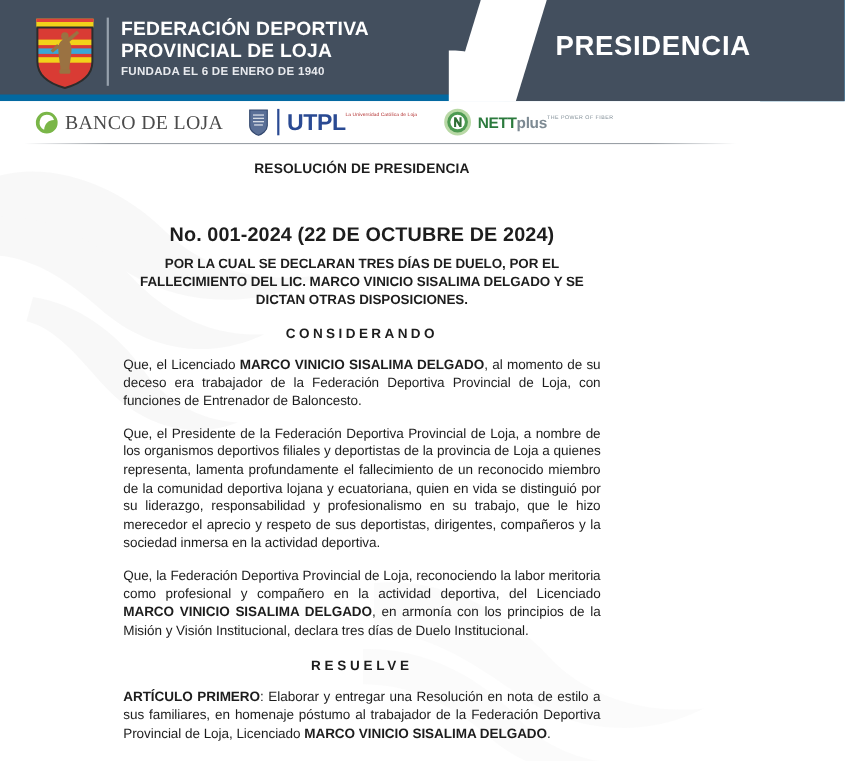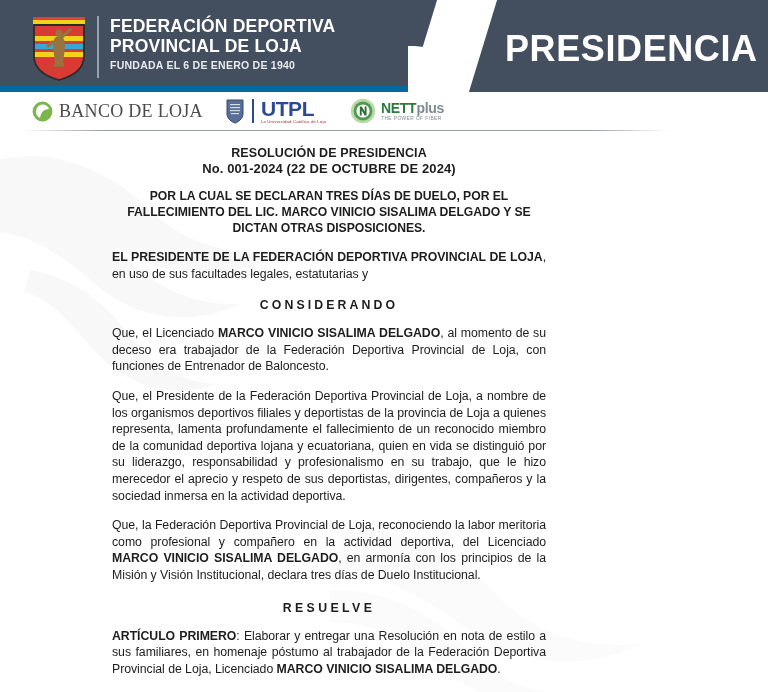--- a/index.html
+++ b/index.html
@@ -74,21 +74,21 @@
   .hdr-line3{
     font-size:10.5px;font-weight:bold;
     letter-spacing:.25px;margin-top:3px;
     white-space:nowrap;color:#e8eaee;
   }
 
   .presidencia{
     position:absolute;left:505px;top:28px;
     z-index:4;
     color:#ffffff;
-    font-size:36px;font-weight:bold;
+    font-size:25px;font-weight:bold;
     letter-spacing:.6px;
     white-space:nowrap;
   }
 
   
   .sponsors{
     position:relative;
     width:691px;height:40px;
     background:#ffffff;
   }
@@ -102,32 +102,32 @@
     width:21px;height:21px;position:relative;flex:none;
   }
   .banco-text{
     font-family:"Liberation Serif", serif;
     font-size:18px;color:#4b4b4b;letter-spacing:.3px;
     white-space:nowrap;
   }
   .sp-utpl{display:flex;align-items:center;gap:4px;margin-left:22px;}
   .utpl-crest{width:20px;height:26px;flex:none;}
   .utpl-bar{width:2px;height:24px;background:#2a4a93;flex:none;margin:0 3px;}
-  .utpl-txtwrap{display:flex;flex-direction:column;line-height:1;}
+  .utpl-txtwrap{display:flex;flex-direction:row;line-height:1;}
   .utpl-main{
     font-size:21px;font-weight:bold;color:#2a4a93;
     letter-spacing:-.4px;
   }
   .utpl-sub{
     font-size:4.4px;color:#b02a2a;letter-spacing:.1px;
     margin-top:1.5px;white-space:nowrap;
   }
   .sp-nett{display:flex;align-items:center;gap:5px;margin-left:24px;}
   .nett-mark{width:26px;height:26px;flex:none;}
-  .nett-txt{display:flex;flex-direction:column;line-height:1;}
+  .nett-txt{display:flex;flex-direction:row;line-height:1;}
   .nett-main{font-size:14px;font-weight:bold;letter-spacing:-.3px;}
   .nett-n{color:#2b7a3d;}
   .nett-p{color:#7d8a93;}
   .nett-sub{
     font-size:4.8px;color:#7d8a93;letter-spacing:.45px;
     margin-top:2px;white-space:nowrap;
   }
   .band-rule{
     position:absolute;left:22px;right:22px;top:38px;
     height:1px;
@@ -159,22 +159,22 @@
   }
   .t-center{text-align:center;}
   .t-just{text-align:justify;}
 
   .res-title{
     font-size:12.5px;font-weight:bold;
     letter-spacing:.1px;
     margin-top:13px;line-height:16px;
   }
   .res-sub{
-    font-size:13px;font-weight:bold;
-    letter-spacing:.1px;line-height:16px;
+    font-size:18px;font-weight:bold;
+    letter-spacing:.1px;line-height:16px;margin-top:44px;
   }
   .res-purpose{
     font-size:12.2px;font-weight:bold;
     line-height:16px;margin-top:11px;
     letter-spacing:-.05px;
   }
 
   .para{
     font-size:12.3px;line-height:16.6px;
     margin-top:13px;
@@ -308,23 +308,20 @@
   </svg>
 </div>
 
 <div class="doc">
 
   <div class="res-title t-center">RESOLUCIÓN DE PRESIDENCIA</div>
   <div class="res-sub t-center">No. 001-2024 (22 DE OCTUBRE DE 2024)</div>
 
   <div class="res-purpose t-center">POR LA CUAL SE DECLARAN TRES DÍAS DE DUELO, POR EL FALLECIMIENTO DEL LIC. MARCO VINICIO SISALIMA DELGADO Y SE DICTAN OTRAS DISPOSICIONES.</div>
 
-  <div class="para t-just">
-    <b>EL PRESIDENTE DE LA FEDERACIÓN DEPORTIVA PROVINCIAL DE LOJA</b><span>, en uso de sus facultades legales, estatutarias y</span>
-  </div>
 
   <div class="section-head">CONSIDERANDO</div>
 
   <div id="considerando-list">
       <div class="para t-just"><span>Que, el Licenciado </span><b>MARCO VINICIO SISALIMA DELGADO</b><span>, al momento de su deceso era trabajador de la Federación Deportiva Provincial de Loja, con funciones de Entrenador de Baloncesto.</span></div>
       <div class="para t-just"><span>Que, el Presidente de la Federación Deportiva Provincial de Loja, a nombre de los organismos deportivos filiales y deportistas de la provincia de Loja a quienes representa, lamenta profundamente el fallecimiento de un reconocido miembro de la comunidad deportiva lojana y ecuatoriana, quien en vida se distinguió por su liderazgo, responsabilidad y profesionalismo en su trabajo, que le hizo merecedor el aprecio y respeto de sus deportistas, dirigentes, compañeros y la sociedad inmersa en la actividad deportiva.</span></div>
       <div class="para t-just"><span>Que, la Federación Deportiva Provincial de Loja, reconociendo la labor meritoria como profesional y compañero en la actividad deportiva, del Licenciado </span><b>MARCO VINICIO SISALIMA DELGADO</b><span>, en armonía con los principios de la Misión y Visión Institucional, declara tres días de Duelo Institucional.</span></div>
     </div>
 
   <div class="section-head resuelve">RESUELVE</div>

